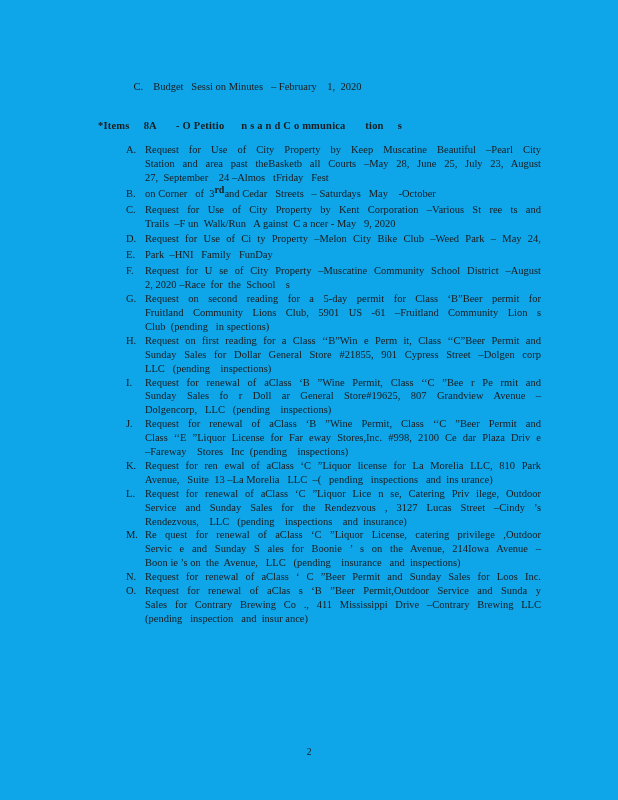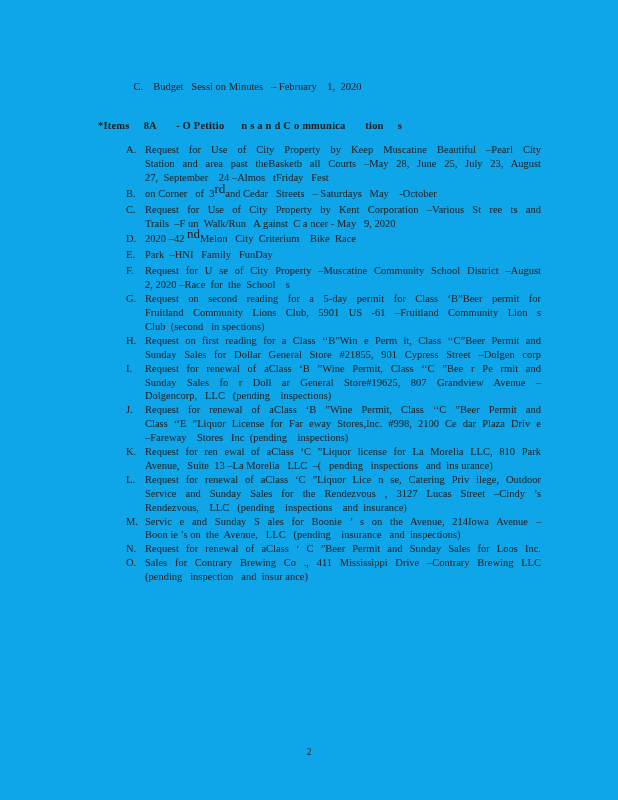--- a/index.html
+++ b/index.html
@@ -38,21 +38,21 @@
     top: 143px;
     width: 415px;
     font-size: 10.5px;
   }
   .item { position: relative; padding-left: 19px; }
   .item.gap { margin-bottom: 2px; }
   .item .label { position: absolute; left: 0; top: 0; line-height: 13.9px; }
   .line { line-height: 13.9px; }
   .line.j { text-align: justify; text-align-last: justify; }
   .line.last { text-align: left; white-space: pre-wrap; }
-  sup { font-size: 13px; line-height: 0; vertical-align: super; }
+  sup { font-size: 10px; line-height: 0; vertical-align: super; font-weight: bold; }
   .pagenum {
     position: absolute;
     left: 0;
     top: 746px;
     width: 618px;
     text-align: center;
     font-size: 9.5px;
     line-height: 12px;
   }
 </style>
@@ -78,41 +78,42 @@
         <span class="label">B.</span>
         <div class="line last">on Corner   of  3<sup>rd</sup>and Cedar   Streets   – Saturdays   May    -October</div>
       </div>
       <div class="item gap">
         <span class="label">C.</span>
         <div class="line j">Request for Use of City Property by Kent Corporation –Various St ree ts and</div>
         <div class="line last">Trails  –F un  Walk/Run   A gainst  C a ncer - May   9, 2020</div>
       </div>
       <div class="item gap">
         <span class="label">D.</span>
-        <div class="line last">2020 –42 <sup>nd</sup>Melon   City  Criterium    Bike  Race</div>
+        <div class="line j">Request for Use of Ci ty Property –Melon City Bike Club –Weed Park – May 24,</div>
       </div>
       <div class="item gap">
         <span class="label">E.</span>
         <div class="line last">Park  –HNI   Family   FunDay</div>
       </div>
       <div class="item">
         <span class="label">F.</span>
         <div class="line j">Request for U se of City Property –Muscatine Community School District –August</div>
         <div class="line last">2, 2020 –Race  for  the  School    s</div>
       </div>
       <div class="item">
         <span class="label">G.</span>
         <div class="line j">Request on second reading for a 5-day permit for Class ‘B”Beer permit for</div>
         <div class="line j">Fruitland Community Lions Club, 5901 US -61 –Fruitland Community Lion s</div>
-        <div class="line last">Club  (second   in spections)</div>
+        <div class="line last">Club  (pending   in spections)</div>
       </div>
       <div class="item">
         <span class="label">H.</span>
         <div class="line j">Request on first reading for a Class ‘‘B”Win e Perm it, Class ‘‘C”Beer Permit and</div>
         <div class="line j">Sunday Sales for Dollar General Store #21855, 901 Cypress Street –Dolgen corp</div>
+        <div class="line last">LLC   (pending    inspections)</div>
       </div>
       <div class="item">
         <span class="label">I.</span>
         <div class="line j">Request for renewal of aClass ‘B ”Wine Permit, Class ‘‘C ”Bee r Pe rmit and</div>
         <div class="line j">Sunday Sales fo r Doll ar General Store#19625, 807 Grandview Avenue –</div>
         <div class="line last">Dolgencorp,   LLC   (pending    inspections)</div>
       </div>
       <div class="item">
         <span class="label">J.</span>
         <div class="line j">Request for renewal of aClass ‘B ”Wine Permit, Class ‘‘C ”Beer Permit and</div>
@@ -125,29 +126,31 @@
         <div class="line last">Avenue,   Suite  13 –La Morelia   LLC  –(   pending   inspections   and  ins urance)</div>
       </div>
       <div class="item">
         <span class="label">L.</span>
         <div class="line j">Request for renewal of aClass ‘C ”Liquor Lice n se, Catering Priv ilege, Outdoor</div>
         <div class="line j">Service and Sunday Sales for the Rendezvous , 3127 Lucas Street –Cindy ’s</div>
         <div class="line last">Rendezvous,    LLC   (pending    inspections    and  insurance)</div>
       </div>
       <div class="item">
         <span class="label">M.</span>
+        <div class="line j">Re quest for renewal of aClass ‘C ”Liquor License, catering privilege ,Outdoor</div>
         <div class="line j">Servic e and Sunday S ales for Boonie ’ s on the Avenue, 214Iowa Avenue –</div>
         <div class="line last">Boon ie ’s on  the  Avenue,   LLC   (pending    insurance   and  inspections)</div>
       </div>
       <div class="item">
         <span class="label">N.</span>
         <div class="line j">Request for renewal of aClass ‘ C ”Beer Permit and Sunday Sales for Loos Inc.</div>
       </div>
       <div class="item">
         <span class="label">O.</span>
+        <div class="line j">Request for renewal of aClas s ‘B ”Beer Permit,Outdoor Service and Sunda y</div>
         <div class="line j">Sales for Contrary Brewing Co ., 411 Mississippi Drive –Contrary Brewing LLC</div>
         <div class="line last">(pending   inspection   and  insur ance)</div>
       </div>
     </div>
 
   <div class="pagenum">2</div>
 
 </div>
 
 </body></html>

